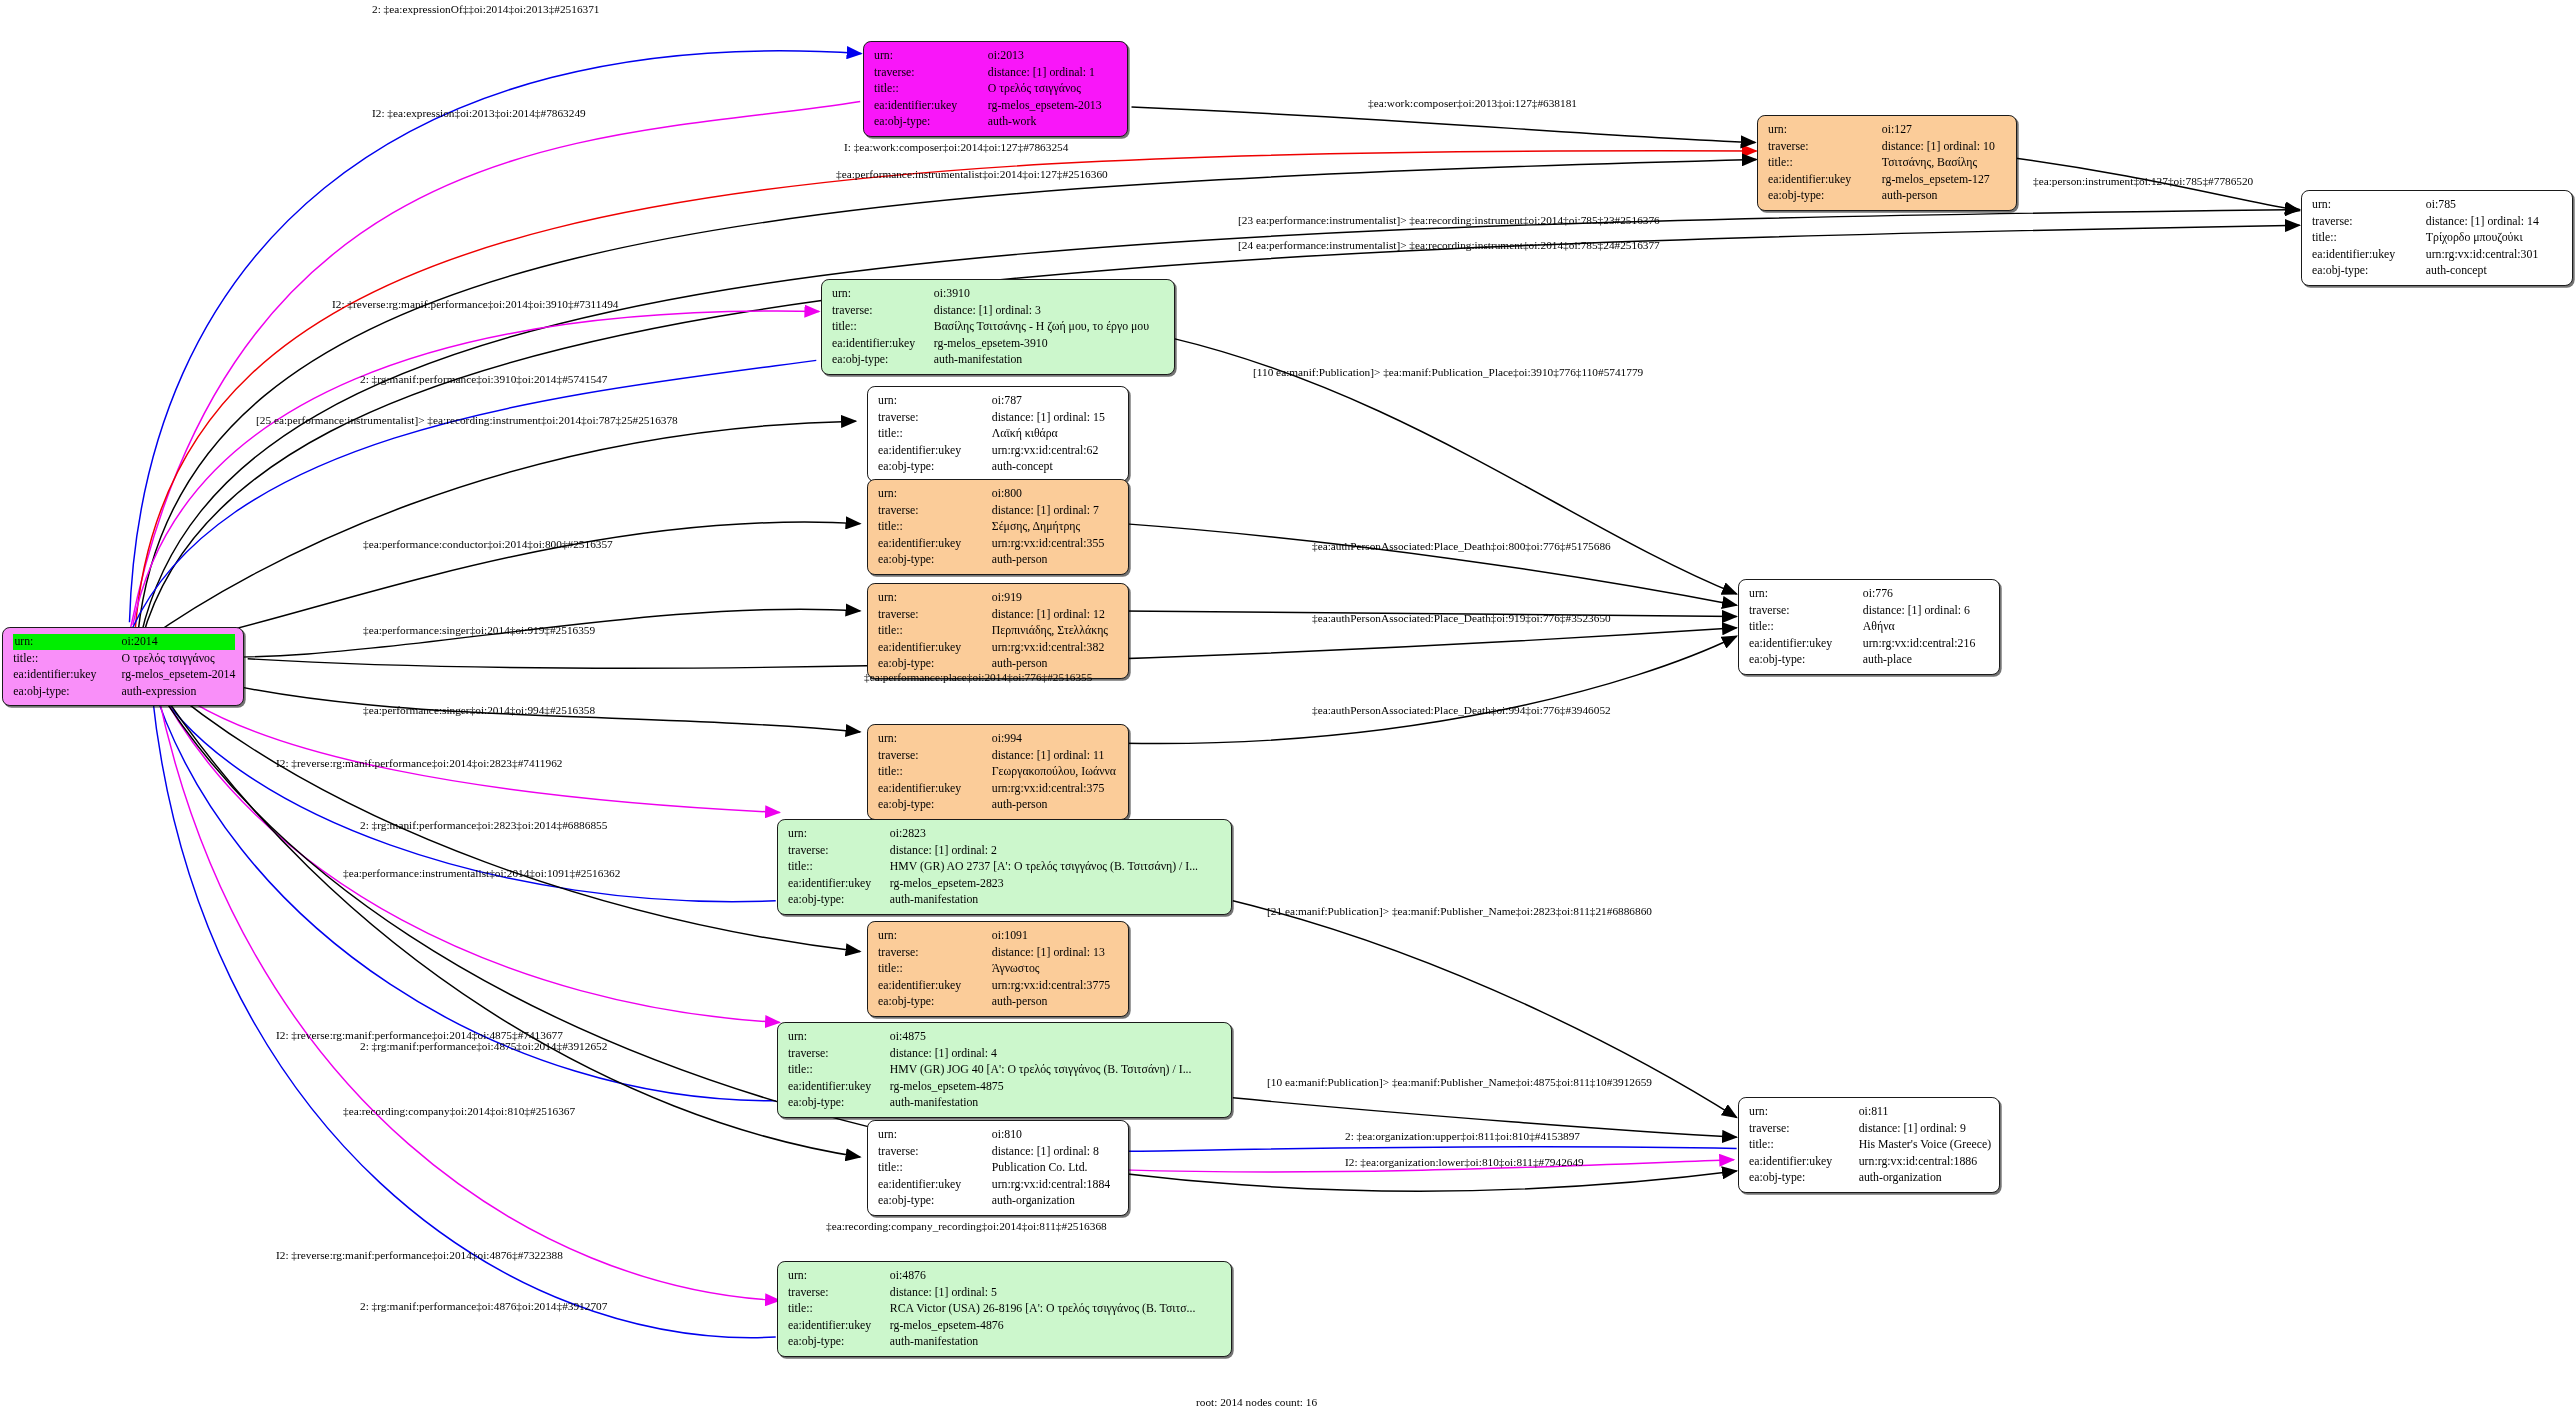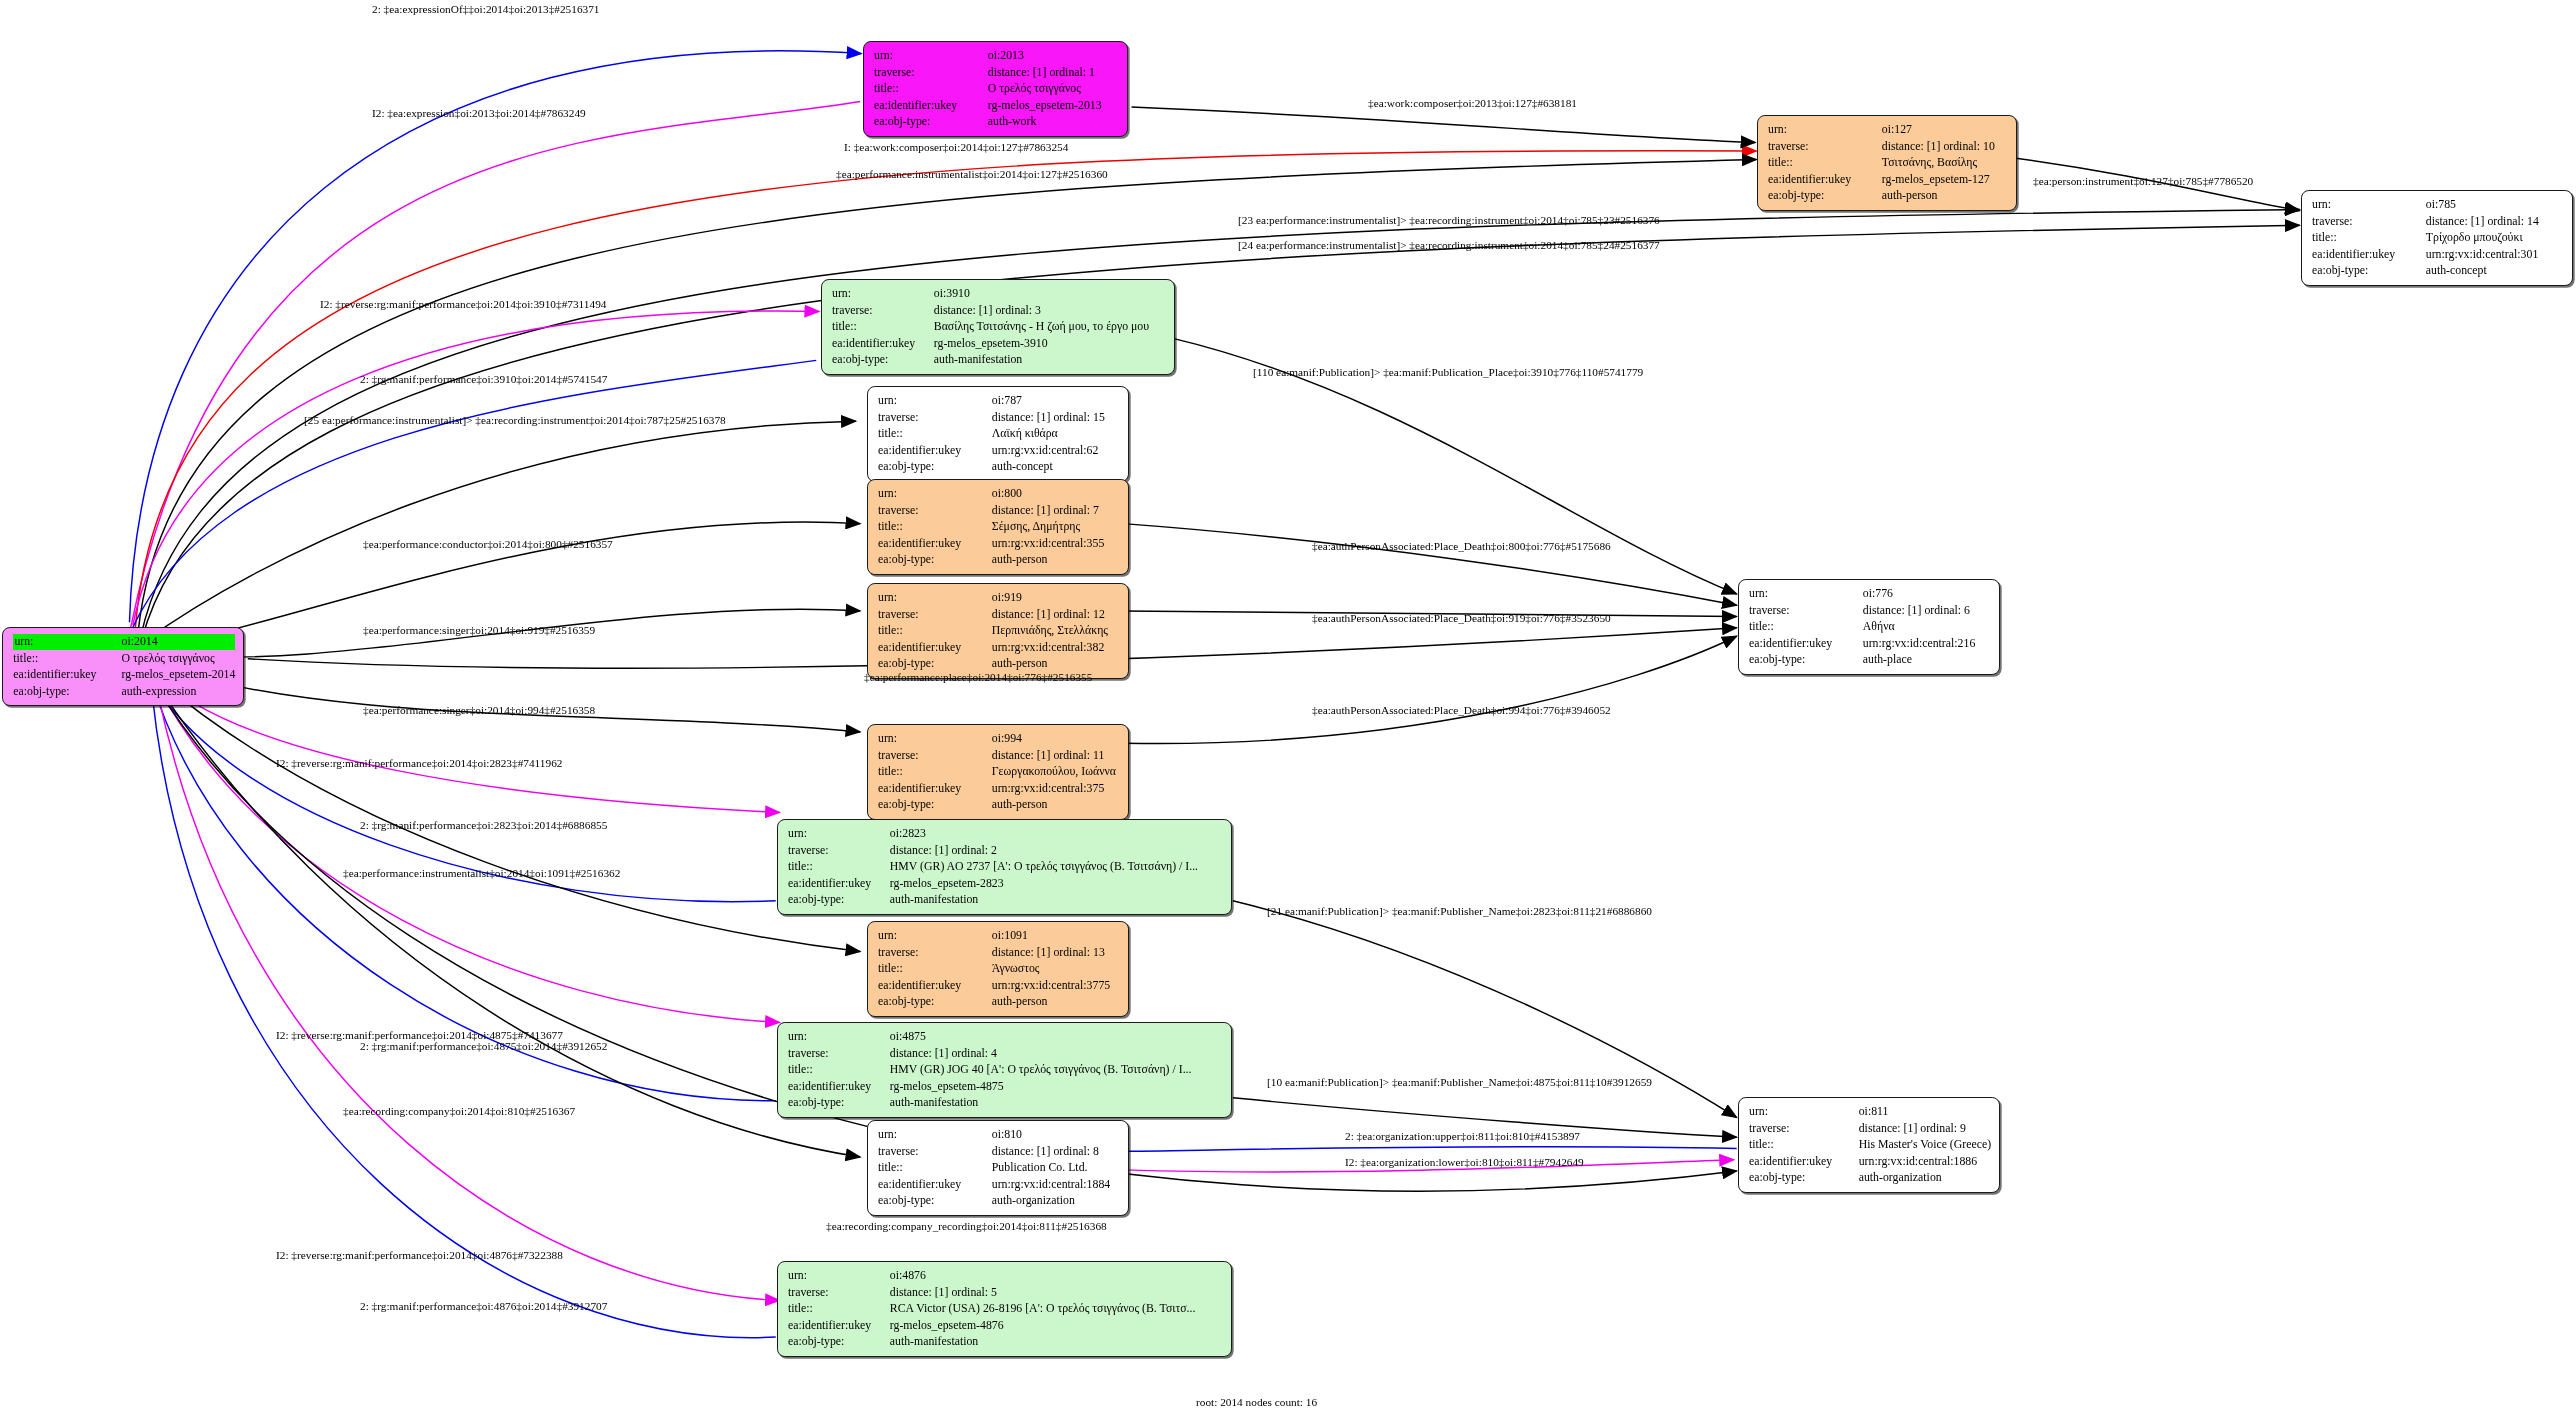--- a/index.html
+++ b/index.html
@@ -546,23 +546,23 @@
   </div>
 
   <div class="elabel" style="left:372px;top:2.8px;">2: ‡ea:expressionOf‡‡oi:2014‡oi:2013‡#2516371</div>
   <div class="elabel" style="left:372px;top:107px;text-align:center;">I2: ‡ea:expression‡oi:2013‡oi:2014‡#7863249</div>
   <div class="elabel" style="left:844px;top:141px;">I: ‡ea:work:composer‡oi:2014‡oi:127‡#7863254</div>
   <div class="elabel" style="left:836px;top:168px;">‡ea:performance:instrumentalist‡oi:2014‡oi:127‡#2516360</div>
   <div class="elabel" style="left:1368px;top:97px;">‡ea:work:composer‡oi:2013‡oi:127‡#638181</div>
   <div class="elabel" style="left:2033px;top:175px;">‡ea:person:instrument‡oi:127‡oi:785‡#7786520</div>
   <div class="elabel" style="left:1238px;top:214px;">[23 ea:performance:instrumentalist]&gt; ‡ea:recording:instrument‡oi:2014‡oi:785‡23#2516376</div>
   <div class="elabel" style="left:1238px;top:239px;">[24 ea:performance:instrumentalist]&gt; ‡ea:recording:instrument‡oi:2014‡oi:785‡24#2516377</div>
-  <div class="elabel" style="left:320px;top:298px;">I2: ‡reverse:rg:manif:performance‡oi:2014‡oi:3910‡#7311494</div>
+  <div class="elabel" style="left:332px;top:298px;">I2: ‡reverse:rg:manif:performance‡oi:2014‡oi:3910‡#7311494</div>
   <div class="elabel" style="left:360px;top:373px;">2: ‡rg:manif:performance‡oi:3910‡oi:2014‡#5741547</div>
-  <div class="elabel" style="left:256px;top:414px;margin-left:48px;">[25 ea:performance:instrumentalist]&gt; ‡ea:recording:instrument‡oi:2014‡oi:787‡25#2516378</div>
+  <div class="elabel" style="left:256px;top:414px;">[25 ea:performance:instrumentalist]&gt; ‡ea:recording:instrument‡oi:2014‡oi:787‡25#2516378</div>
   <div class="elabel" style="left:1253px;top:366px;">[110 ea:manif:Publication]&gt; ‡ea:manif:Publication_Place‡oi:3910‡776‡110#5741779</div>
   <div class="elabel" style="left:363px;top:538px;">‡ea:performance:conductor‡oi:2014‡oi:800‡#2516357</div>
   <div class="elabel" style="left:1312px;top:540px;">‡ea:authPersonAssociated:Place_Death‡oi:800‡oi:776‡#5175686</div>
   <div class="elabel" style="left:363px;top:624px;">‡ea:performance:singer‡oi:2014‡oi:919‡#2516359</div>
   <div class="elabel" style="left:1312px;top:612px;">‡ea:authPersonAssociated:Place_Death‡oi:919‡oi:776‡#3523650</div>
   <div class="elabel" style="left:864px;top:671px;">‡ea:performance:place‡oi:2014‡oi:776‡#2516355</div>
   <div class="elabel" style="left:363px;top:704px;">‡ea:performance:singer‡oi:2014‡oi:994‡#2516358</div>
   <div class="elabel" style="left:1312px;top:704px;">‡ea:authPersonAssociated:Place_Death‡oi:994‡oi:776‡#3946052</div>
   <div class="elabel" style="left:276px;top:757px;">I2: ‡reverse:rg:manif:performance‡oi:2014‡oi:2823‡#7411962</div>
   <div class="elabel" style="left:360px;top:819px;">2: ‡rg:manif:performance‡oi:2823‡oi:2014‡#6886855</div>

